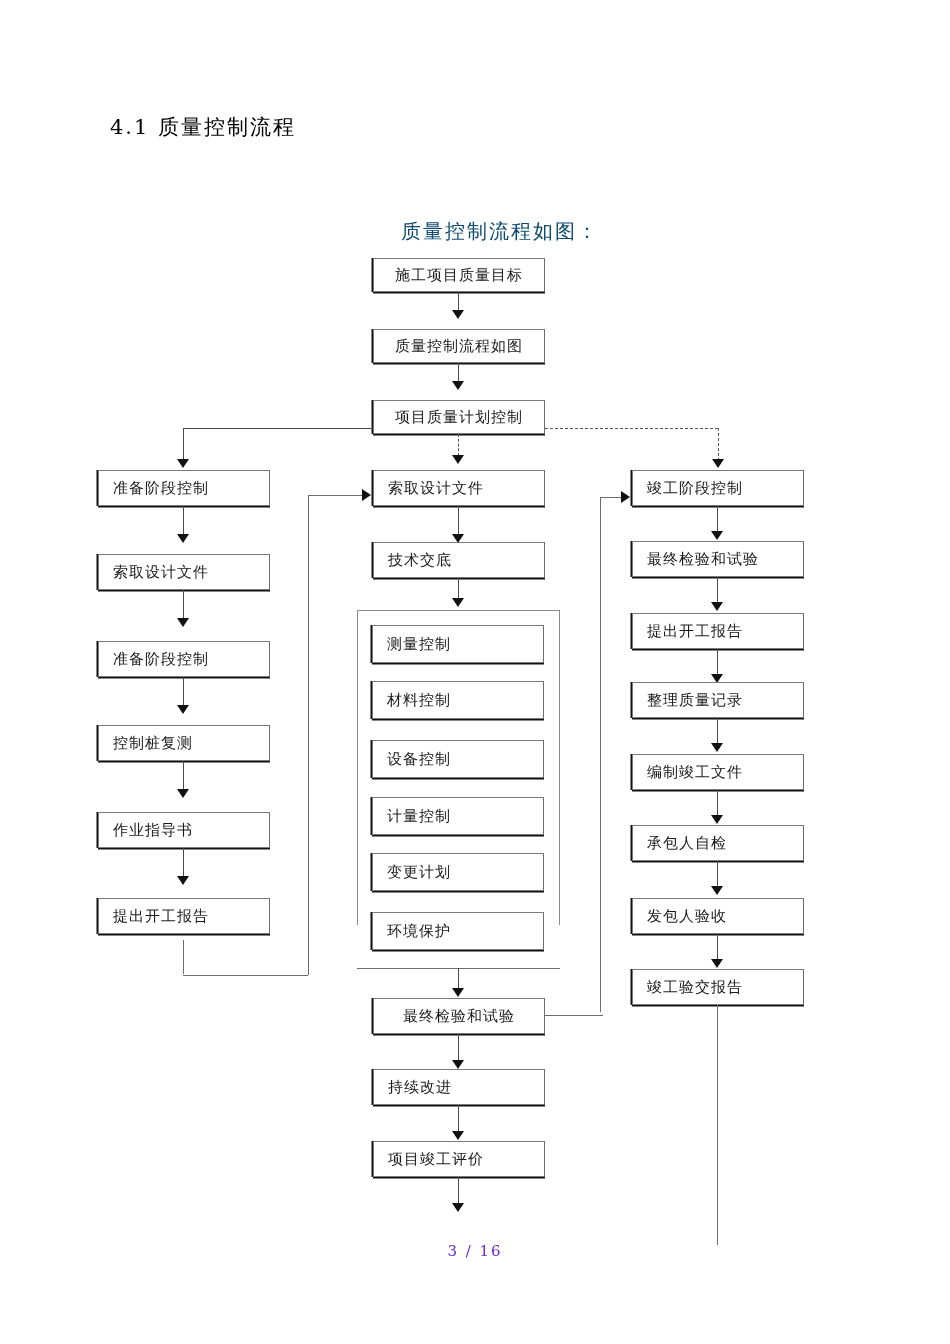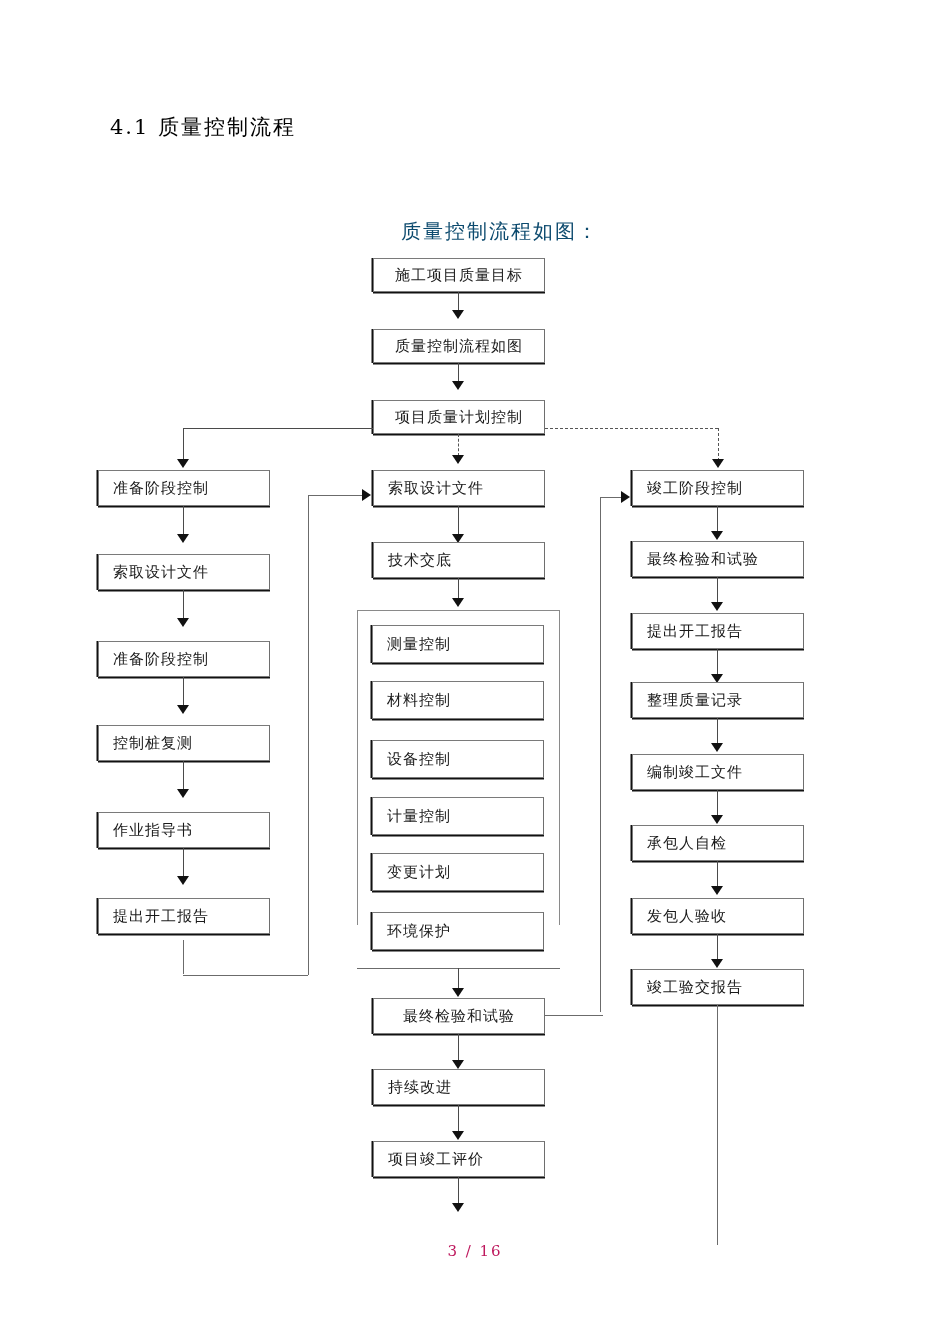--- a/index.html
+++ b/index.html
@@ -16,21 +16,21 @@
     font-size:21px;letter-spacing:2px;color:#000;white-space:nowrap;
   }
   .caption{
     position:absolute;left:401px;top:218px;
     font-family:"DejaVu Serif","Liberation Serif",serif;
     font-size:20px;letter-spacing:2px;color:#0c4a6e;white-space:nowrap;
   }
   .footer{
     position:absolute;left:0;right:0;top:1242px;text-align:center;
     font-family:"DejaVu Serif","Liberation Serif",serif;
-    font-size:15px;letter-spacing:2px;color:#be185d;
+    font-size:15px;letter-spacing:2px;color:#6d28d9;
   }
 
   
   .box{
     position:absolute;box-sizing:border-box;
     border:1px solid #7a7a7a;
     border-right-color:#6e6e6e;
     background:#fff;
     display:flex;align-items:center;
     font-family:"DejaVu Serif","Liberation Serif",serif;

